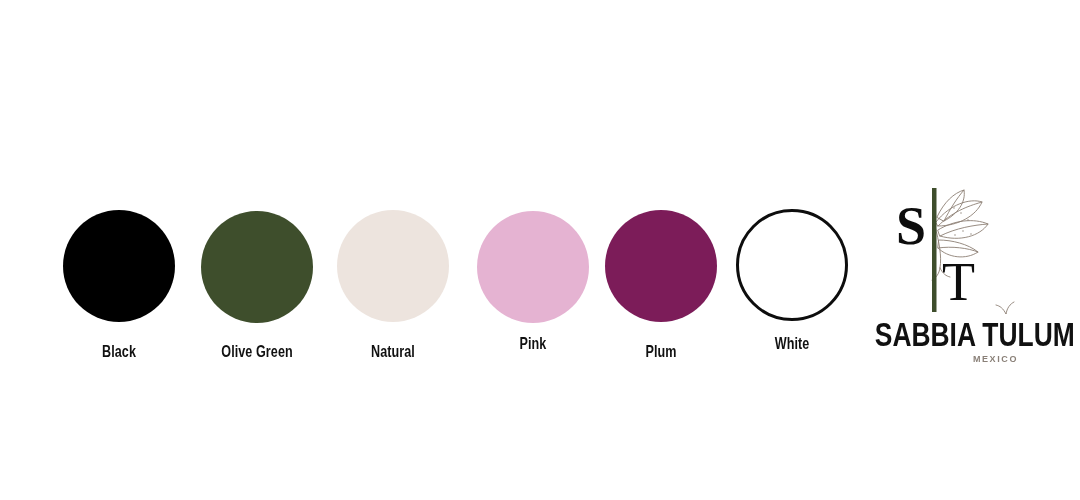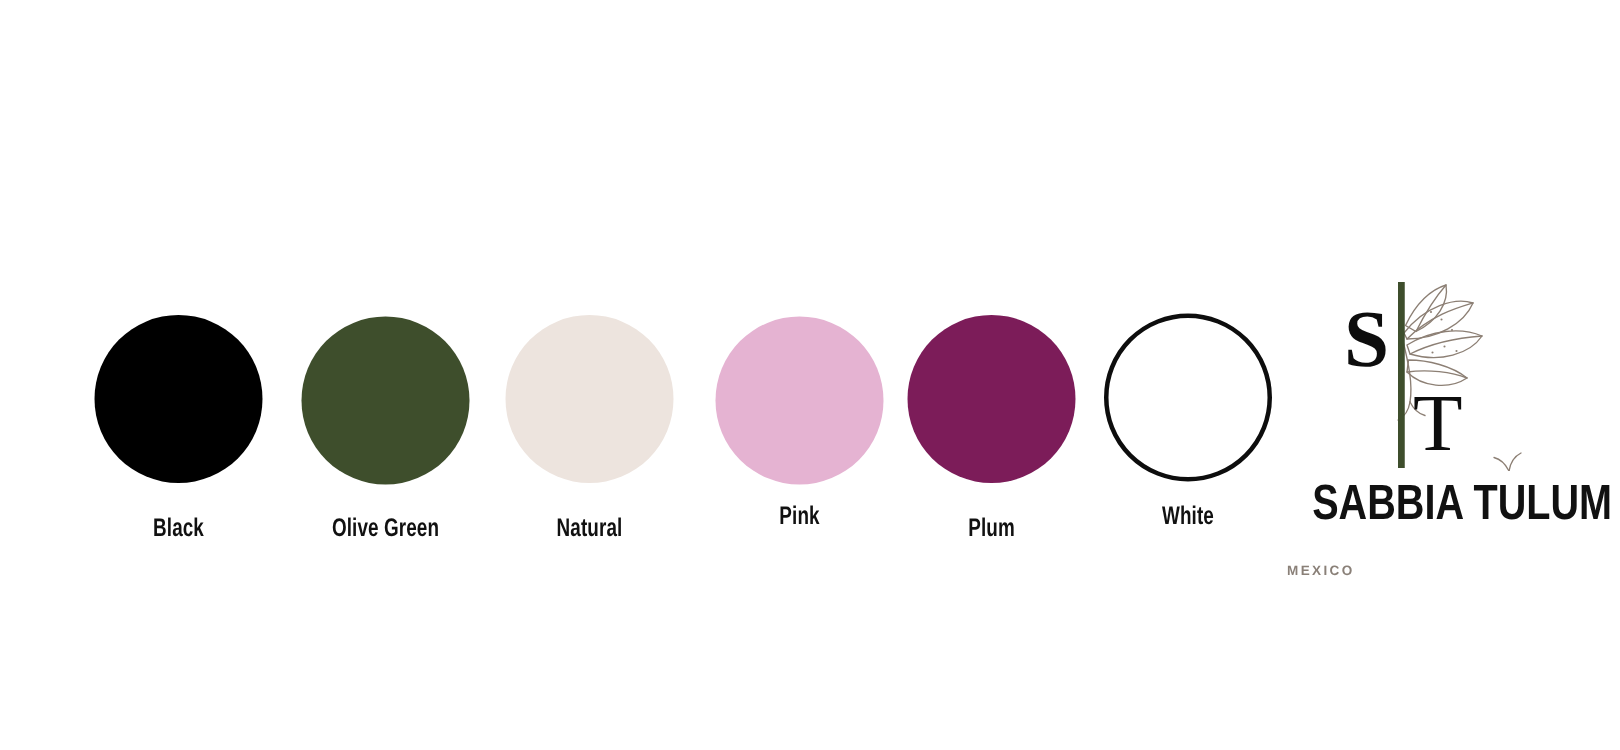--- a/index.html
+++ b/index.html
@@ -94,28 +94,27 @@
     color: #111111;
     white-space: nowrap;
     transform: scaleX(0.80);
     transform-origin: center center;
   }
   #logo-subtitle {
     position: absolute;
     left: 0;
     top: 168px;
     width: 160px;
-    text-align: left;
+    text-align: right;
     font-family: "Liberation Sans", sans-serif;
     font-size: 9px;
     font-weight: 700;
     letter-spacing: 1.6px;
     color: #8a8078;
     white-space: nowrap;
-    margin-top: 21px;
   }
 </style>
 </head>
 <body style="background: rgb(255, 255, 255);">
 
 <div id="palette-board">
 
   <div class="swatch" id="swatch-black">
     <div class="swatch-disc" style="background: rgb(0, 0, 0);"></div>
     <div class="swatch-label">Black</div>

